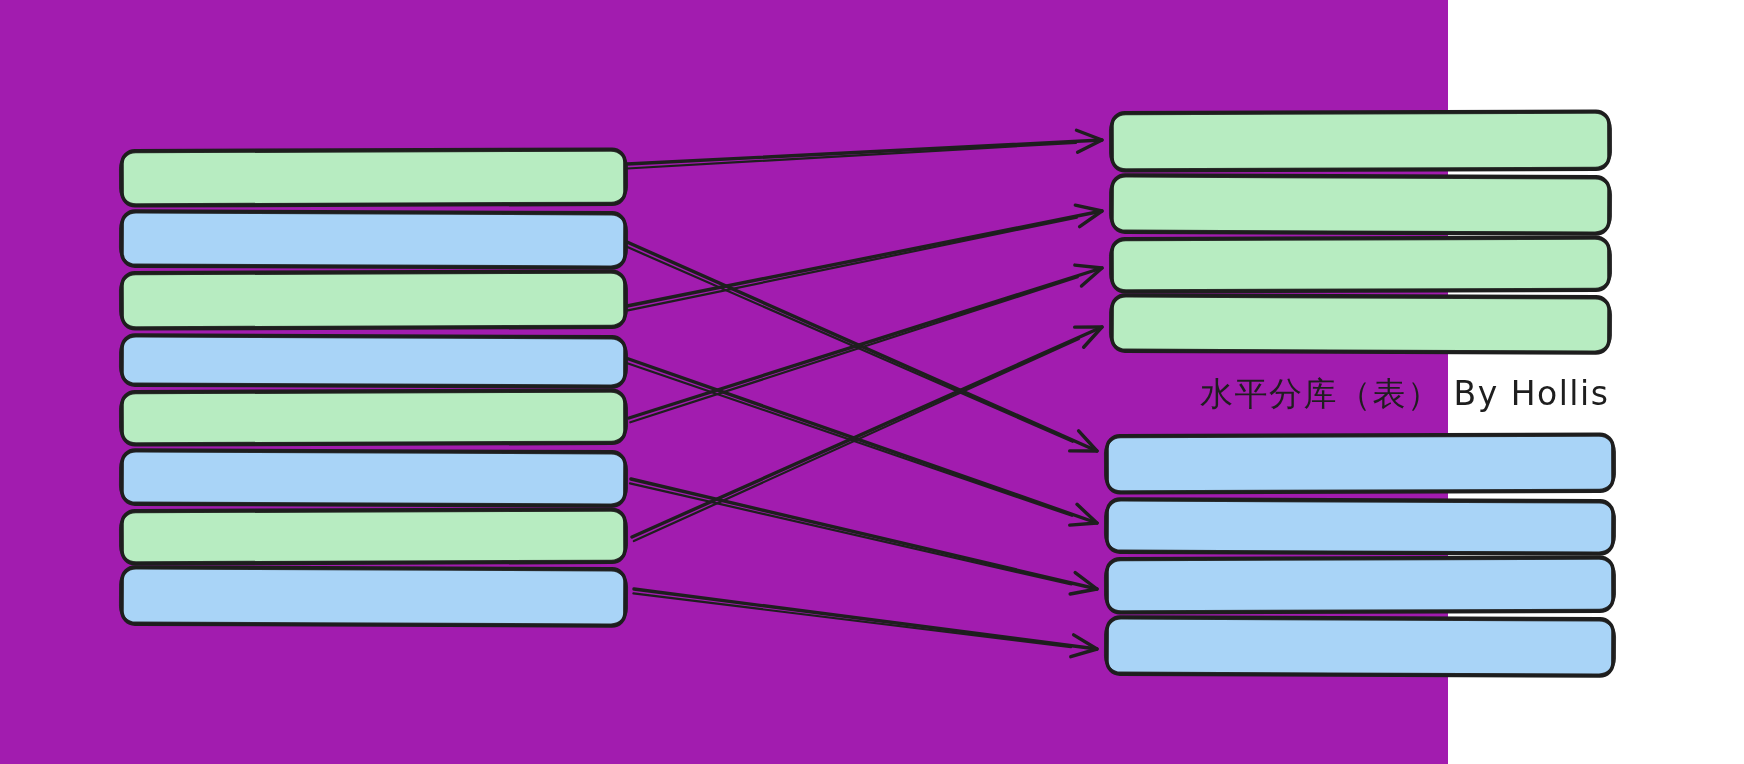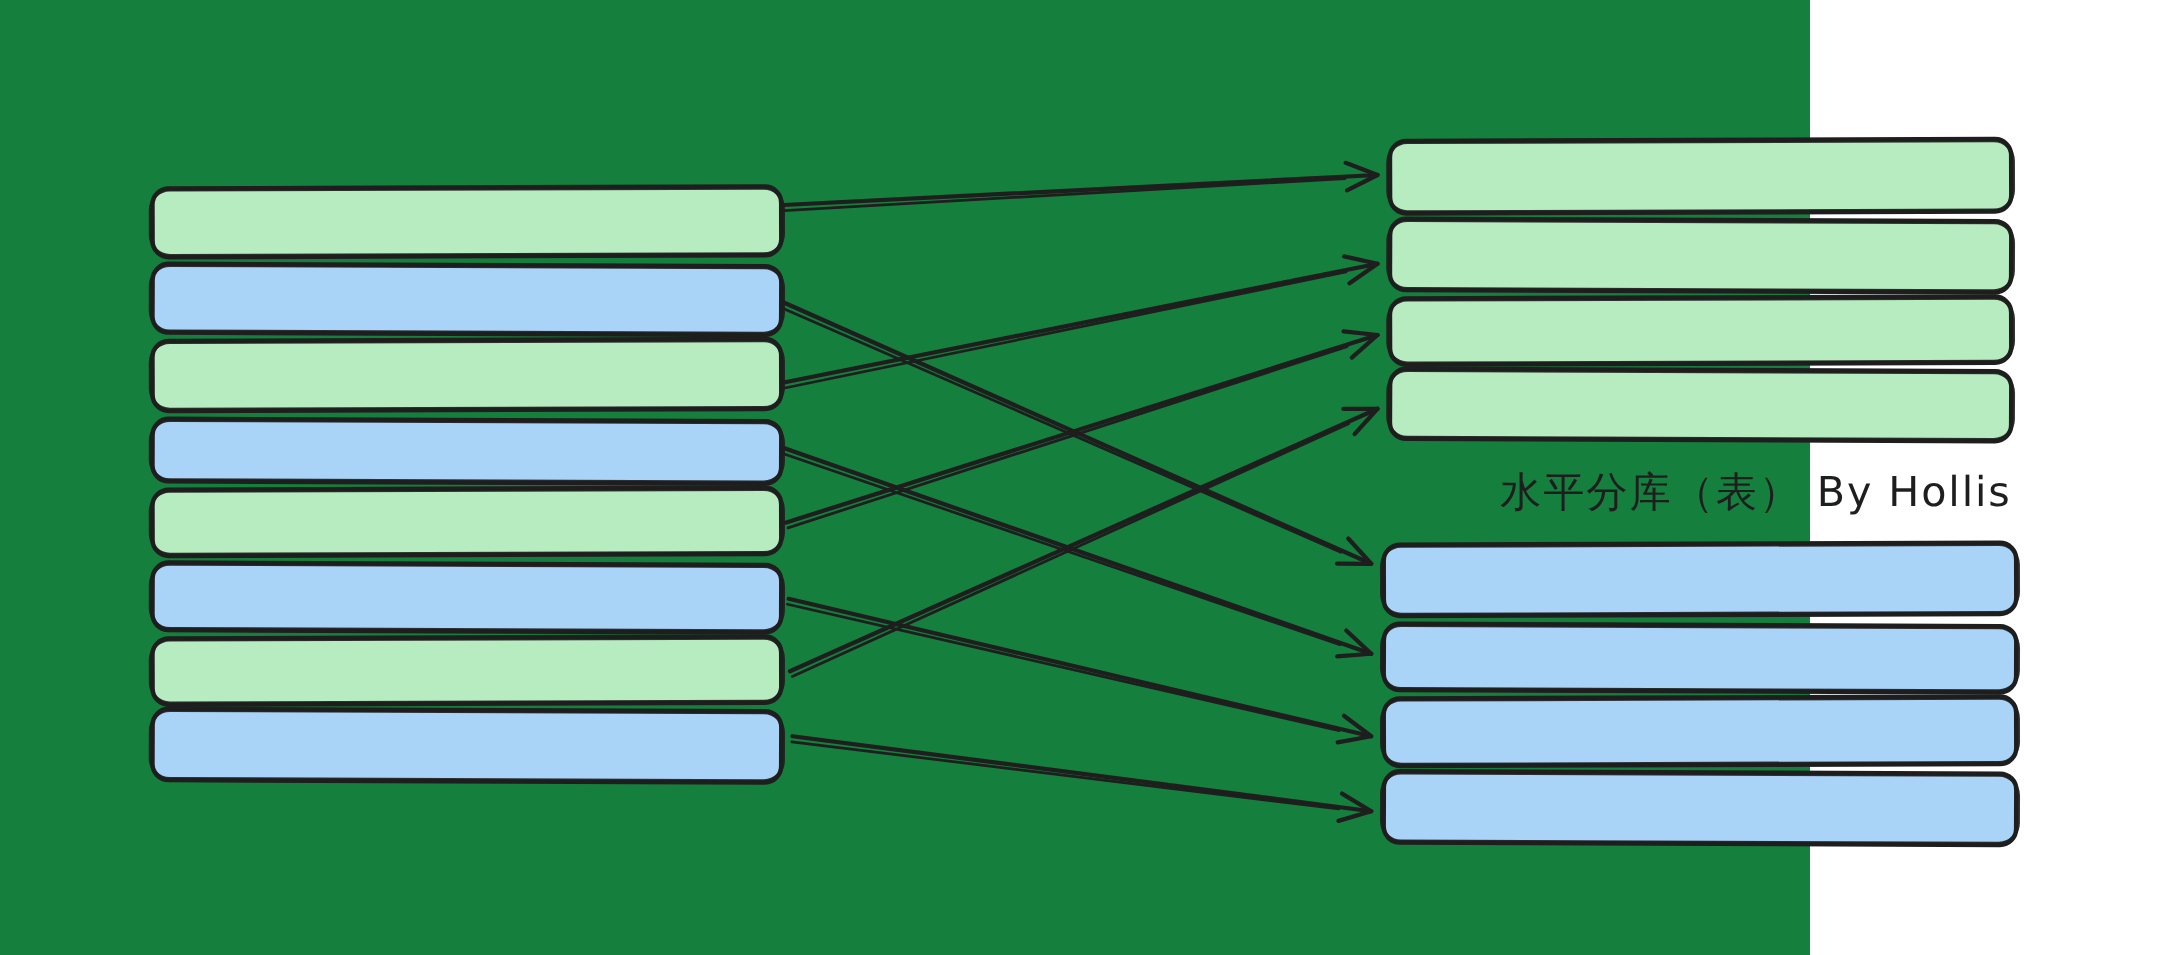--- a/index.html
+++ b/index.html
@@ -1,17 +1,17 @@
 <!DOCTYPE html>
 <html><head>
 <meta charset="utf-8">
 <style>
   html,body{margin:0;padding:0;background:#ffffff;}
   body{width:1744px;height:764px;overflow:hidden;font-family:"DejaVu Sans","Liberation Sans",sans-serif;}
-  #stage{position:relative;width:1448px;height:764px;background:#15803d;}
+  #stage{position:relative;width:1448px;height:764px;background:#a21caf;}
   svg{display:block;}
   .caption{
     font-family:"DejaVu Sans","Liberation Sans",sans-serif;
     font-size:33px;
     letter-spacing:1.5px;
     fill:#1e1e1e;
   }
 </style>
 </head>
 <body>

